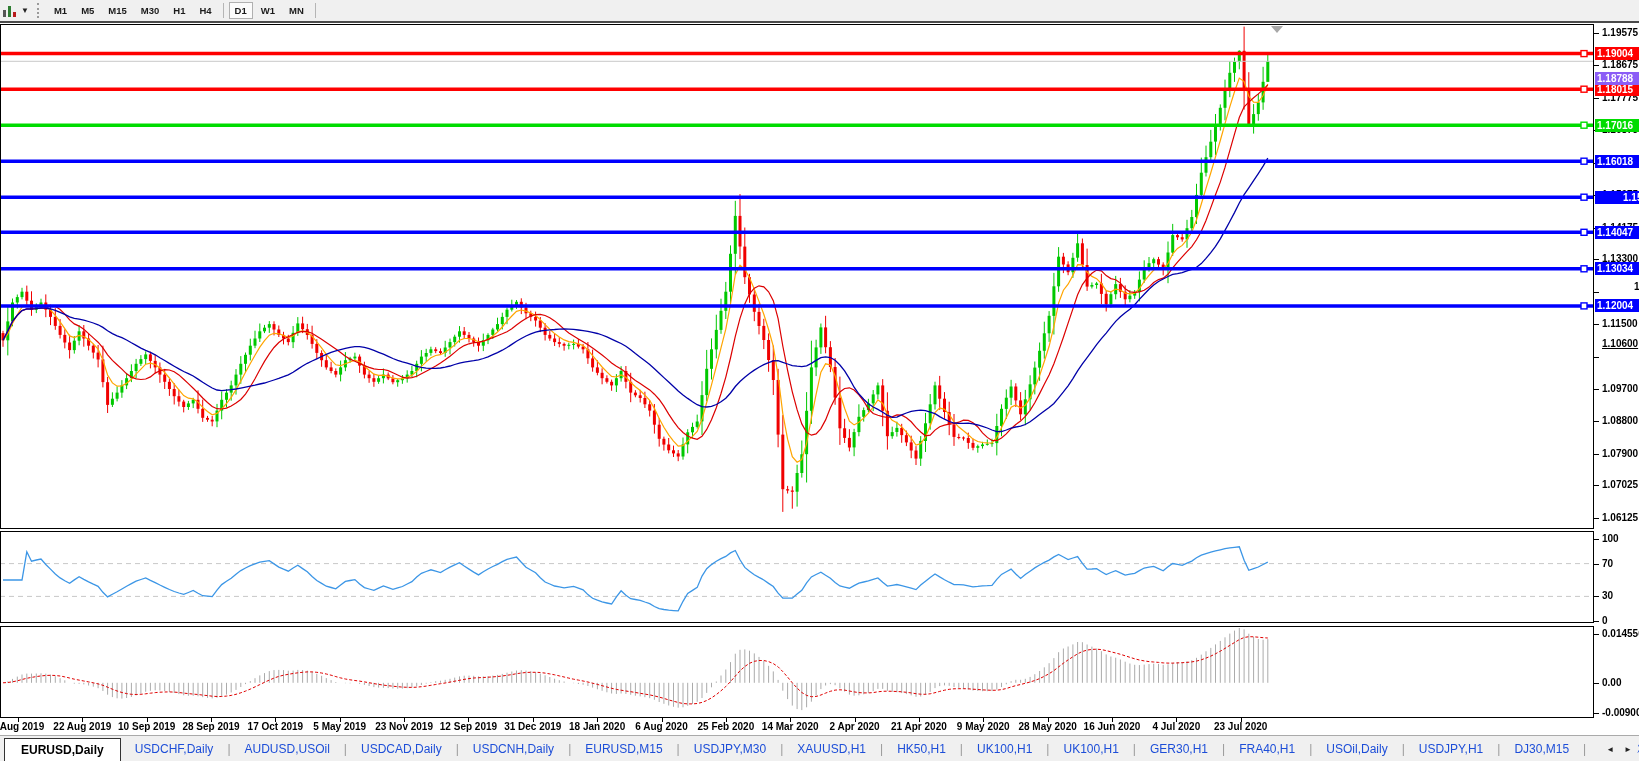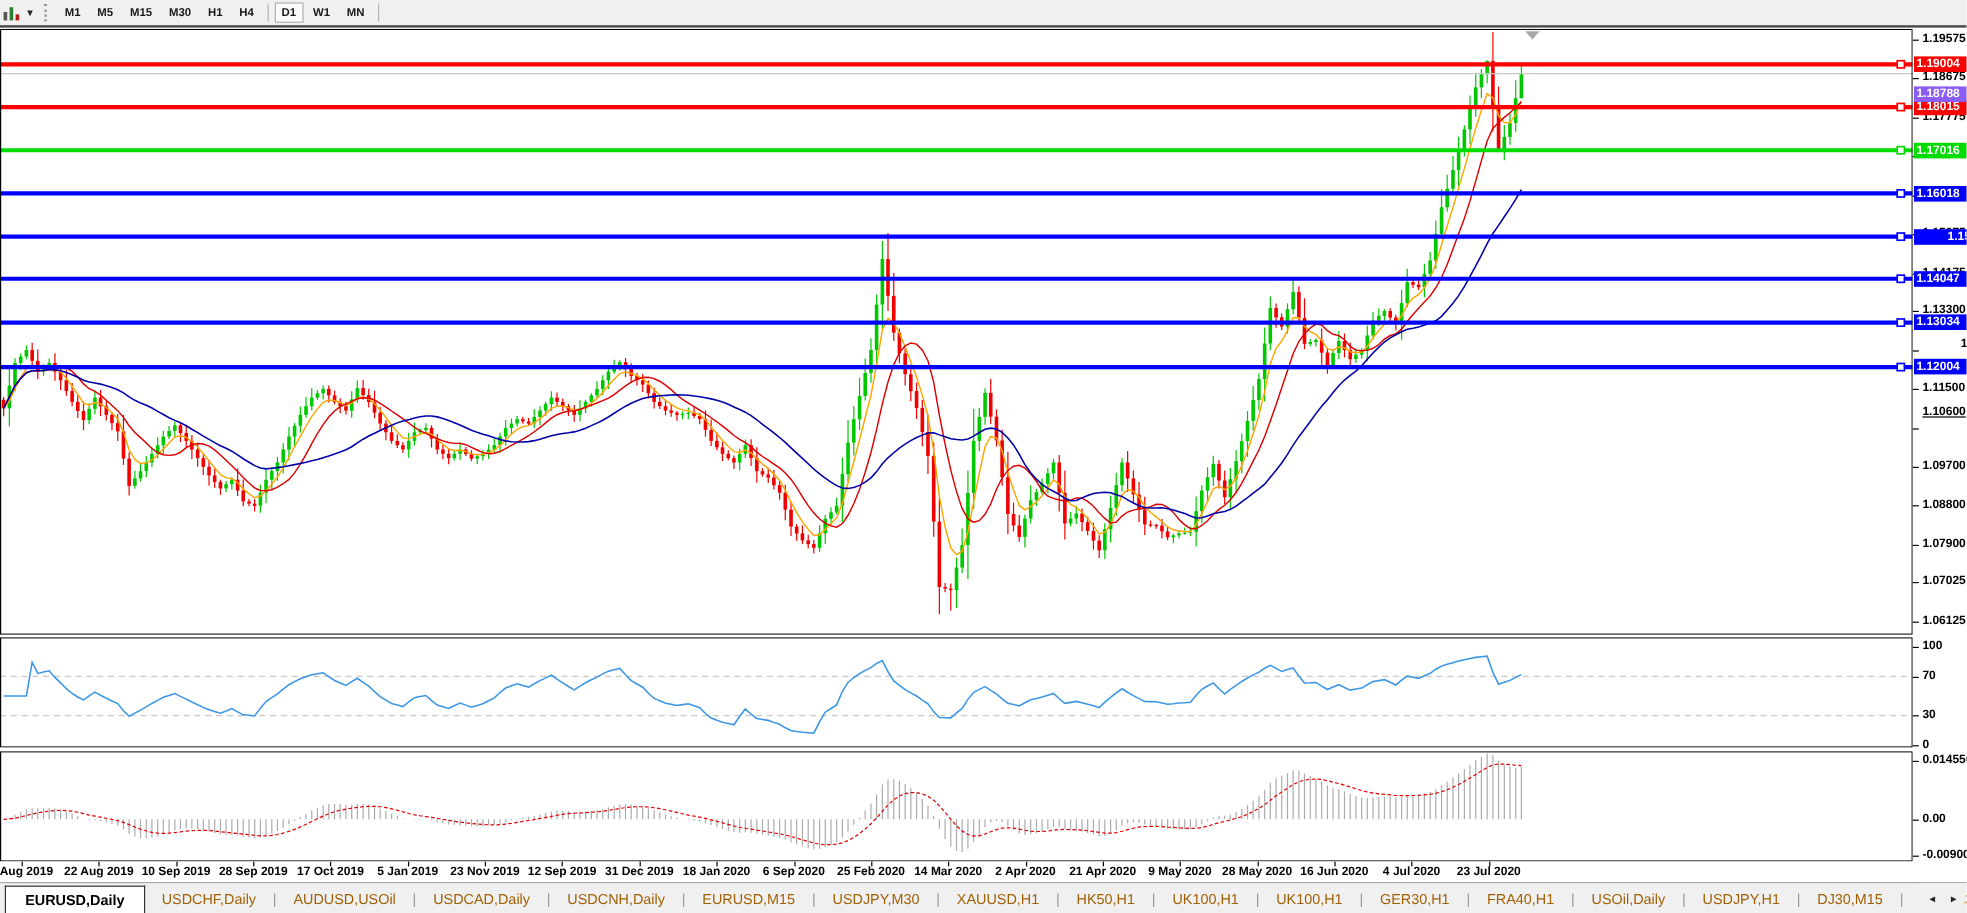--- a/index.html
+++ b/index.html
@@ -31,21 +31,21 @@
   .tick-text{position:absolute;left:8px;font-size:10px;font-weight:600;color:#000;height:12px;line-height:12px;}
   .float-label{position:absolute;left:1px;width:42px;height:13px;line-height:13px;font-size:10px;
                font-weight:600;color:#fff;padding-left:2px;}
   
   #date-strip{position:absolute;left:0;top:718px;width:1594px;height:17px;background:#fff;}
   .date-label{position:absolute;top:3px;transform:translateX(-50%);font-size:10px;font-weight:600;color:#000;white-space:nowrap;}
   .date-tick{position:absolute;top:0;width:1px;height:4px;background:#000;}
   
   #tabbar{position:absolute;left:0;top:735px;width:1639px;height:26px;background:#f0f0f0;
           border-top:1px solid #aaa;display:flex;align-items:center;overflow:hidden;}
-  .tab{font-size:12px;color:#a16207;padding:3px 14px;white-space:nowrap;cursor:default;}
+  .tab{font-size:12px;color:#1d4ed8;padding:3px 14px;white-space:nowrap;cursor:default;}
   .tab.active{background:#fff;color:#000;font-weight:700;border:1px solid #333;border-bottom:none;
               padding:4px 16px;margin-left:4px;}
   .tab-div{color:#999;font-size:12px;}
   #tab-arrows{position:absolute;right:2px;top:0;height:26px;display:flex;align-items:center;
               background:#f0f0f0;padding-left:4px;}
   .tab-arrow{font-size:8px;color:#222;padding:2px 5px;cursor:default;}
 </style>
 </head>
 <body>
 
@@ -988,31 +988,31 @@
       <div class="date-label" style="left: 18px;">3 Aug 2019</div>
       <div class="date-tick" style="left: 82.35px;"></div>
       <div class="date-label" style="left: 82.35px;">22 Aug 2019</div>
       <div class="date-tick" style="left: 146.7px;"></div>
       <div class="date-label" style="left: 146.7px;">10 Sep 2019</div>
       <div class="date-tick" style="left: 211.05px;"></div>
       <div class="date-label" style="left: 211.05px;">28 Sep 2019</div>
       <div class="date-tick" style="left: 275.4px;"></div>
       <div class="date-label" style="left: 275.4px;">17 Oct 2019</div>
       <div class="date-tick" style="left: 339.75px;"></div>
-      <div class="date-label" style="left: 339.75px;">5 Jan 2019</div>
+      <div class="date-label" style="left: 339.75px;">5 May 2019</div>
       <div class="date-tick" style="left: 404.1px;"></div>
       <div class="date-label" style="left: 404.1px;">23 Nov 2019</div>
       <div class="date-tick" style="left: 468.45px;"></div>
       <div class="date-label" style="left: 468.45px;">12 Sep 2019</div>
       <div class="date-tick" style="left: 532.8px;"></div>
       <div class="date-label" style="left: 532.8px;">31 Dec 2019</div>
       <div class="date-tick" style="left: 597.15px;"></div>
       <div class="date-label" style="left: 597.15px;">18 Jan 2020</div>
       <div class="date-tick" style="left: 661.5px;"></div>
-      <div class="date-label" style="left: 661.5px;">6 Sep 2020</div>
+      <div class="date-label" style="left: 661.5px;">6 Aug 2020</div>
       <div class="date-tick" style="left: 725.85px;"></div>
       <div class="date-label" style="left: 725.85px;">25 Feb 2020</div>
       <div class="date-tick" style="left: 790.2px;"></div>
       <div class="date-label" style="left: 790.2px;">14 Mar 2020</div>
       <div class="date-tick" style="left: 854.55px;"></div>
       <div class="date-label" style="left: 854.55px;">2 Apr 2020</div>
       <div class="date-tick" style="left: 918.9px;"></div>
       <div class="date-label" style="left: 918.9px;">21 Apr 2020</div>
       <div class="date-tick" style="left: 983.25px;"></div>
       <div class="date-label" style="left: 983.25px;">9 May 2020</div>

